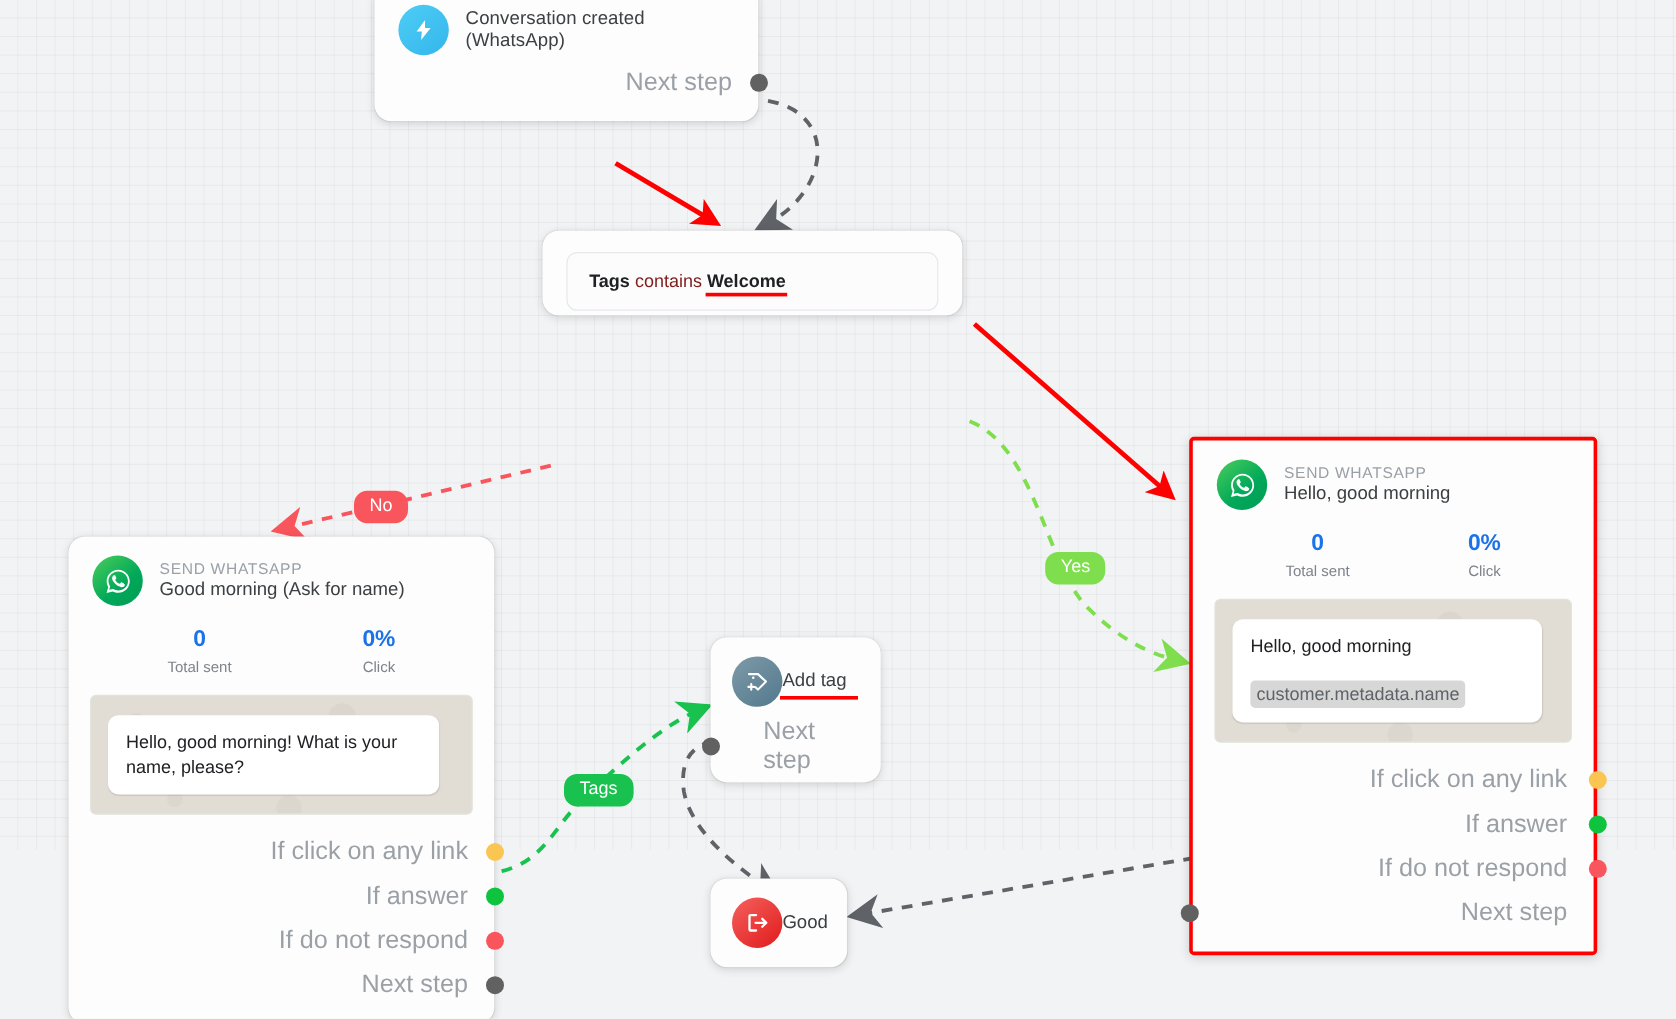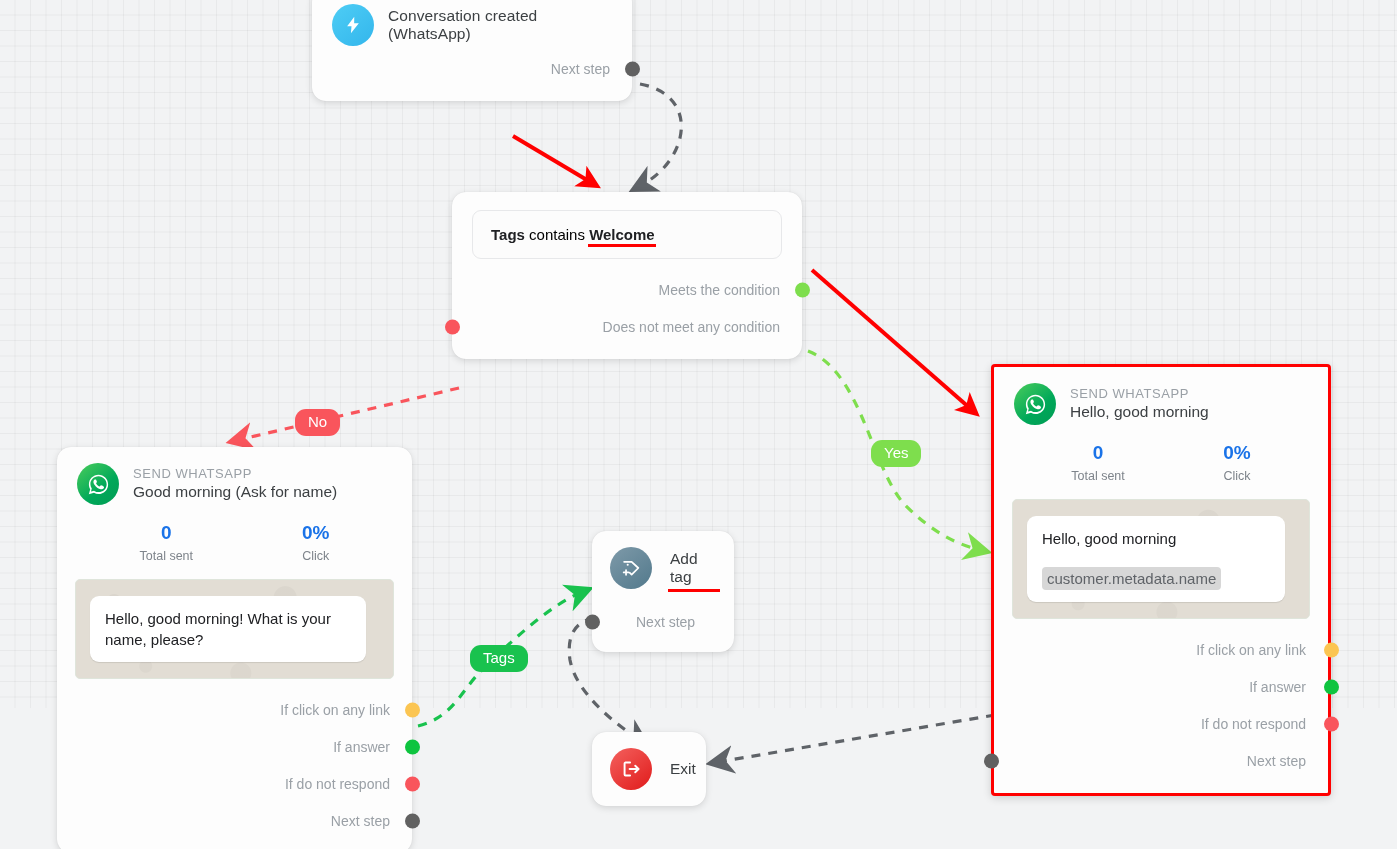--- a/index.html
+++ b/index.html
@@ -101,21 +101,21 @@
 
   
   .ports { padding: 2px 0 14px 0; }
   .port-row {
     position: relative;
     height: 37px;
     display: flex;
     align-items: center;
     justify-content: flex-end;
     padding-right: 22px;
-    font-size: 14px;
+    font-size: 21px;
     color: #9aa0a6;
   }
   .port-row.left {
     justify-content: flex-start;
     padding-left: 22px;
   }
   .dot {
     position: absolute;
     width: 15px; height: 15px;
     border-radius: 50%;
@@ -134,21 +134,21 @@
   .cond-box {
     margin: 18px 20px 4px 20px;
     border: 1px solid #e7e8ea;
     border-radius: 9px;
     background: #fcfcfc;
     padding: 15px 18px;
     font-size: 15px;
     white-space: nowrap;
   }
   .cond-field { color: #202124; font-weight: 700; }
-  .cond-op    { color: #000000; }
+  .cond-op    { color: #7f1d1d; }
   .cond-val   { color: #202124; font-weight: 700; }
 
   
   .stats {
     display: flex;
     justify-content: space-around;
     padding: 14px 28px 4px 28px;
   }
   .stat { text-align: center; }
   .stat-val {
@@ -195,21 +195,21 @@
     border-radius: 4px;
     padding: 1px 5px;
     display: inline-block;
     margin-top: 18px;
   }
 
   
   .simple-head {
     display: flex;
     align-items: center;
-    gap: 18px;
+    gap: 0;
     padding: 16px 24px 14px 18px;
   }
   .simple-title {
     font-size: 15.5px;
     color: #3c4043;
     position: relative;
   }
   .underline-red::after {
     content: "";
     position: absolute;
@@ -225,21 +225,21 @@
     z-index: 20;
     color: #fff;
     font-size: 15px;
     font-weight: 400;
     border-radius: 11px;
     padding: 4px 13px 5px 13px;
     line-height: 18px;
     white-space: nowrap;
   }
   .lbl-no    { background: #f9555c; }
-  .lbl-yes   { background: #7ede4d; }
+  .lbl-yes   { background: #7ede4d; margin-top: 20px; }
   .lbl-reply { background: #19c24e; }
 
   
   .val-wrap { position: relative; display: inline-block; }
   .val-wrap::after {
     content: "";
     position: absolute;
     left: -1px; right: -1px;
     bottom: -4px;
     height: 3px;
@@ -298,30 +298,20 @@
   </div>
 
   <div class="node" style="left:452px; top:192px; width:350px;">
 
     <div class="cond-box">
       <span class="cond-field">Tags</span>
       <span class="cond-op">contains</span>
       <span class="val-wrap"><span class="cond-val">Welcome</span></span>
     </div>
 
-    <div class="ports" style="padding-top:8px;">
-      <div class="port-row">
-        <span>Meets the condition</span>
-        <span class="dot dot-lgreen"></span>
-      </div>
-      <div class="port-row">
-        <span>Does not meet any condition</span>
-        <span class="dot dot-red left-dot"></span>
-      </div>
-    </div>
   </div>
 
   <div class="node" style="left:57px; top:447px; width:355px;">
     <div class="node-head">
       <div class="node-icon icon-whatsapp">
         <svg width="25" height="25" viewBox="0 0 32 32" fill="#ffffff">
           <path d="M16 3.6C9.2 3.6 3.7 9.1 3.7 15.9c0 2.2.6 4.3 1.7 6.1L3.6 28.4l6.6-1.7c1.7 1 3.7 1.5 5.8 1.5 6.8 0 12.3-5.5 12.3-12.3S22.8 3.6 16 3.6zm0 22.1c-1.9 0-3.7-.5-5.3-1.5l-.4-.2-3.9 1 1-3.8-.2-.4c-1-1.6-1.6-3.5-1.6-5.5C5.6 10.2 10.3 5.5 16 5.5s10.4 4.7 10.4 10.4S21.7 25.7 16 25.7zm5.7-7.8c-.3-.2-1.8-.9-2.1-1s-.5-.2-.7.2-.8 1-1 1.2-.4.2-.7.1c-.3-.2-1.3-.5-2.5-1.6-.9-.8-1.5-1.8-1.7-2.1s0-.5.1-.7l.5-.6c.2-.2.2-.3.3-.5s0-.4 0-.6-.7-1.7-1-2.3c-.3-.6-.5-.5-.7-.5h-.6c-.2 0-.6.1-.9.4-.3.3-1.2 1.2-1.2 2.8s1.2 3.3 1.4 3.5c.2.2 2.4 3.7 5.8 5.1.8.3 1.4.5 1.9.7.8.3 1.5.2 2.1.1.6-.1 1.8-.8 2.1-1.5s.3-1.4.2-1.5c-.1-.2-.3-.3-.6-.4z"></path>
         </svg>
       </div>
       <div>
@@ -439,21 +429,21 @@
 
   <div class="node" style="left:592px; top:732px; width:114px;">
     <div class="simple-head" style="padding:16px 18px 16px 18px;">
       <div class="node-icon icon-exit">
         <svg width="22" height="22" viewBox="0 0 24 24" fill="none" stroke="#ffffff" stroke-width="2.1" stroke-linecap="round" stroke-linejoin="round">
           <path d="M11 5 H6 a1 1 0 0 0 -1 1 v12 a1 1 0 0 0 1 1 h5"></path>
           <path d="M10.5 12 H20"></path>
           <path d="M16.6 8.4 L20.2 12 l-3.6 3.6"></path>
         </svg>
       </div>
-      <div class="simple-title">Exit</div>
+      <div class="simple-title">Good</div>
     </div>
   </div>
 
   <div class="edge-label lbl-no" style="left:295px; top:409px;">No</div>
   <div class="edge-label lbl-yes" style="left:871px; top:440px;">Yes</div>
   <div class="edge-label lbl-reply" style="left:470px; top:645px;">Tags</div>
 
   <svg class="annot" viewBox="0 0 1397 849">
     <defs>
       <marker id="annot-arrow" markerWidth="6" markerHeight="6" refX="3.4" refY="3" orient="auto">

